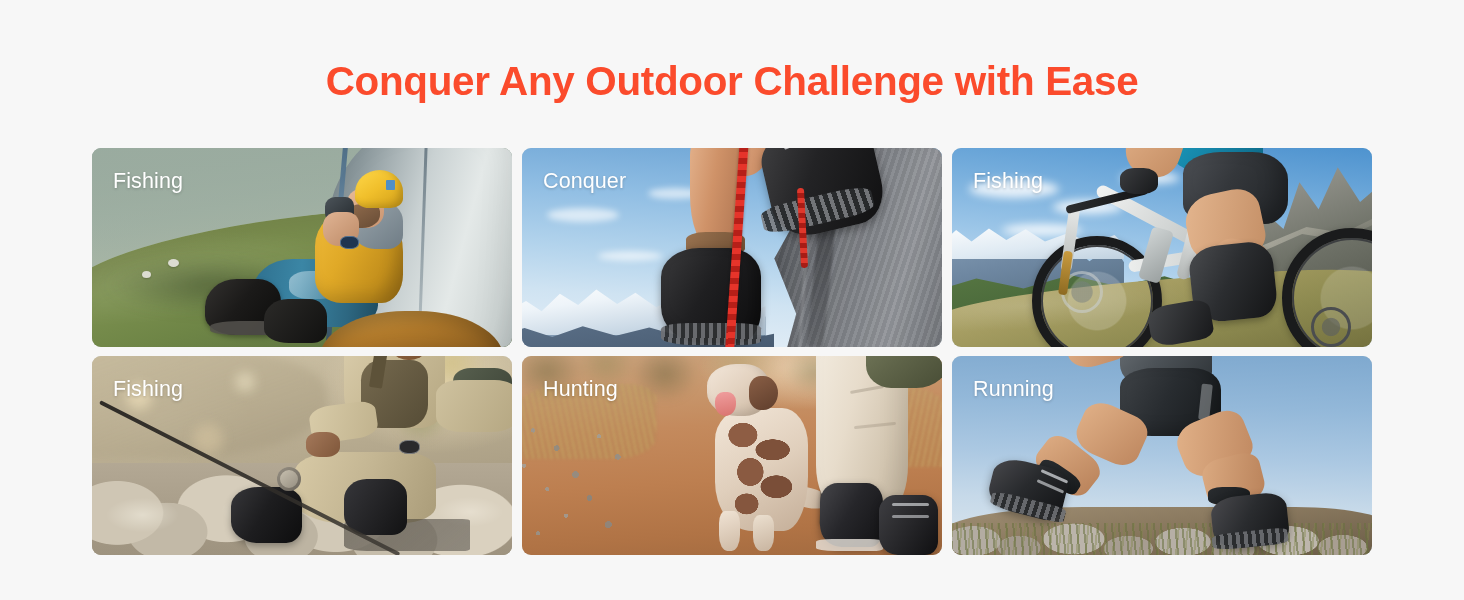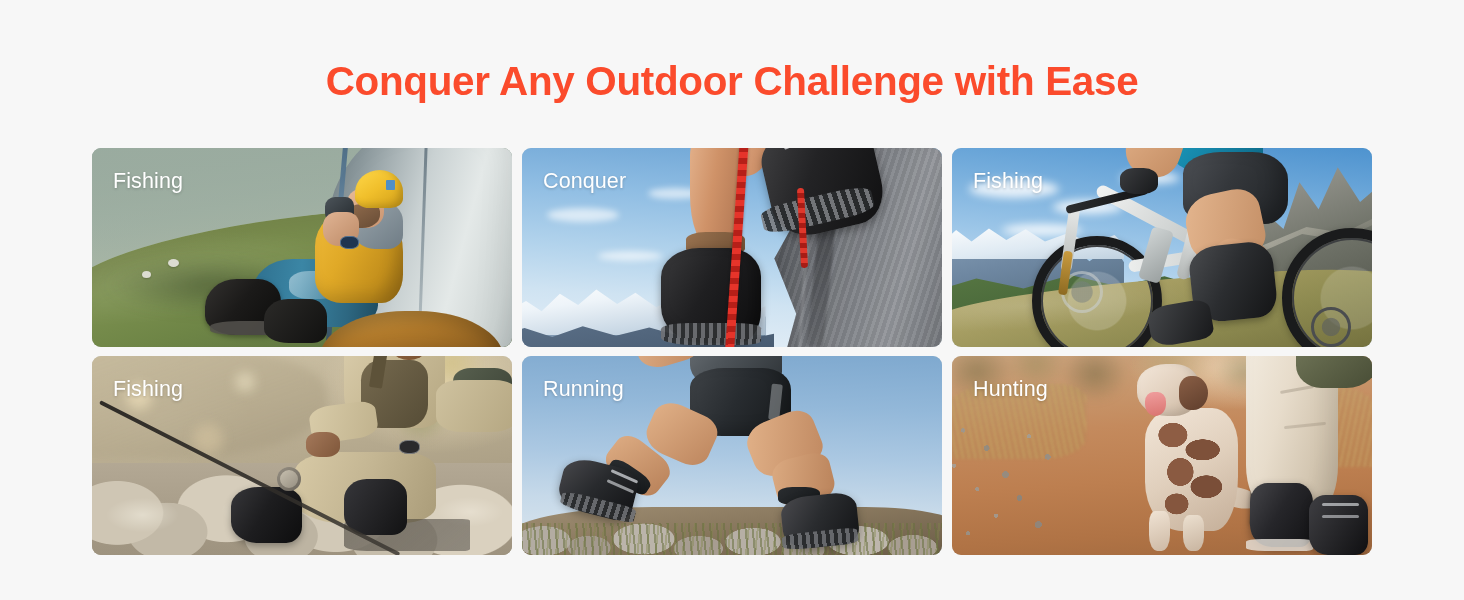--- a/index.html
+++ b/index.html
@@ -1031,48 +1031,20 @@
         <div class="layer fish-boot"></div>
         <div class="layer fish-boot2"></div>
         <div class="layer fish-rod"></div>
         <div class="layer fish-reel"></div>
       </div>
       <span class="tile-label">Fishing</span>
     </div>
 
     <div class="tile">
       <div class="scene">
-        <div class="layer run-sky"></div>
-        <div class="layer run-ridge"></div>
-        <div class="layer run-ridge-rocks"></div>
-        <div class="layer run-grass"></div>
-
-        <div class="layer run-top"></div>
-        <div class="layer run-arm"></div>
-
-        <div class="layer run-shorts"></div>
-        <div class="layer run-shorts-stripe"></div>
-        <div class="layer run-thigh-back"></div>
-        <div class="layer run-shin-back"></div>
-        <div class="layer run-thigh-front"></div>
-        <div class="layer run-shin-front"></div>
-        <div class="layer run-sock-back"></div>
-        <div class="layer run-sock-front"></div>
-        <div class="layer run-shoe-back"></div>
-        <div class="layer run-shoe-back-sole"></div>
-        <div class="layer run-shoe-laces"></div>
-        <div class="layer run-shoe-laces2"></div>
-        <div class="layer run-shoe-front"></div>
-        <div class="layer run-shoe-front-sole"></div>
-      </div>
-      <span class="tile-label">Running</span>
-    </div>
-
-    <div class="tile">
-      <div class="scene">
         <div class="layer hunt-bg"></div>
         <div class="layer hunt-trees"></div>
         <div class="layer hunt-grass-l"></div>
         <div class="layer hunt-grass-r"></div>
         <div class="layer hunt-pebbles"></div>
         <div class="layer hunt-dog-tail"></div>
         <div class="layer hunt-dog-body"></div>
         <div class="layer hunt-dog-leg"></div>
         <div class="layer hunt-dog-leg2"></div>
         <div class="layer hunt-dog-head"></div>
@@ -1087,14 +1059,42 @@
 
         <div class="layer hunt-boot"></div>
         <div class="layer hunt-boot-sole"></div>
         <div class="layer hunt-boot2"></div>
         <div class="layer hunt-boot-lace"></div>
         <div class="layer hunt-boot-lace2"></div>
       </div>
       <span class="tile-label">Hunting</span>
     </div>
 
+    <div class="tile">
+      <div class="scene">
+        <div class="layer run-sky"></div>
+        <div class="layer run-ridge"></div>
+        <div class="layer run-ridge-rocks"></div>
+        <div class="layer run-grass"></div>
+
+        <div class="layer run-top"></div>
+        <div class="layer run-arm"></div>
+
+        <div class="layer run-shorts"></div>
+        <div class="layer run-shorts-stripe"></div>
+        <div class="layer run-thigh-back"></div>
+        <div class="layer run-shin-back"></div>
+        <div class="layer run-thigh-front"></div>
+        <div class="layer run-shin-front"></div>
+        <div class="layer run-sock-back"></div>
+        <div class="layer run-sock-front"></div>
+        <div class="layer run-shoe-back"></div>
+        <div class="layer run-shoe-back-sole"></div>
+        <div class="layer run-shoe-laces"></div>
+        <div class="layer run-shoe-laces2"></div>
+        <div class="layer run-shoe-front"></div>
+        <div class="layer run-shoe-front-sole"></div>
+      </div>
+      <span class="tile-label">Running</span>
+    </div>
+
   </div>
 </div>
 
 </body></html>

